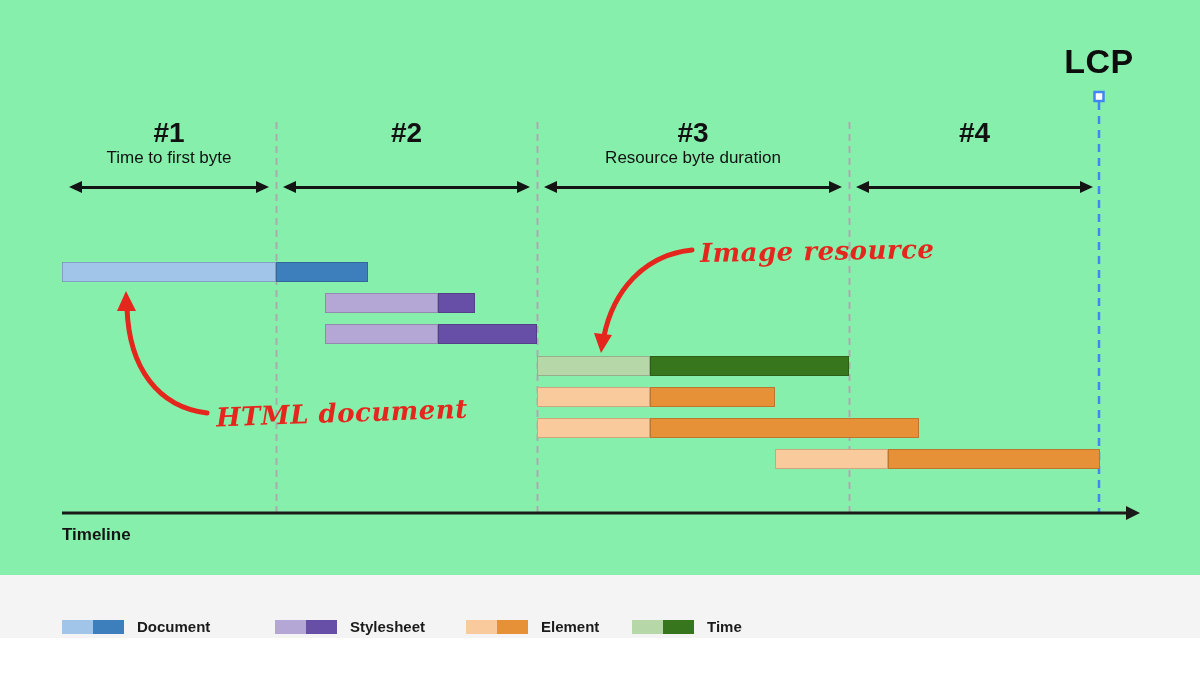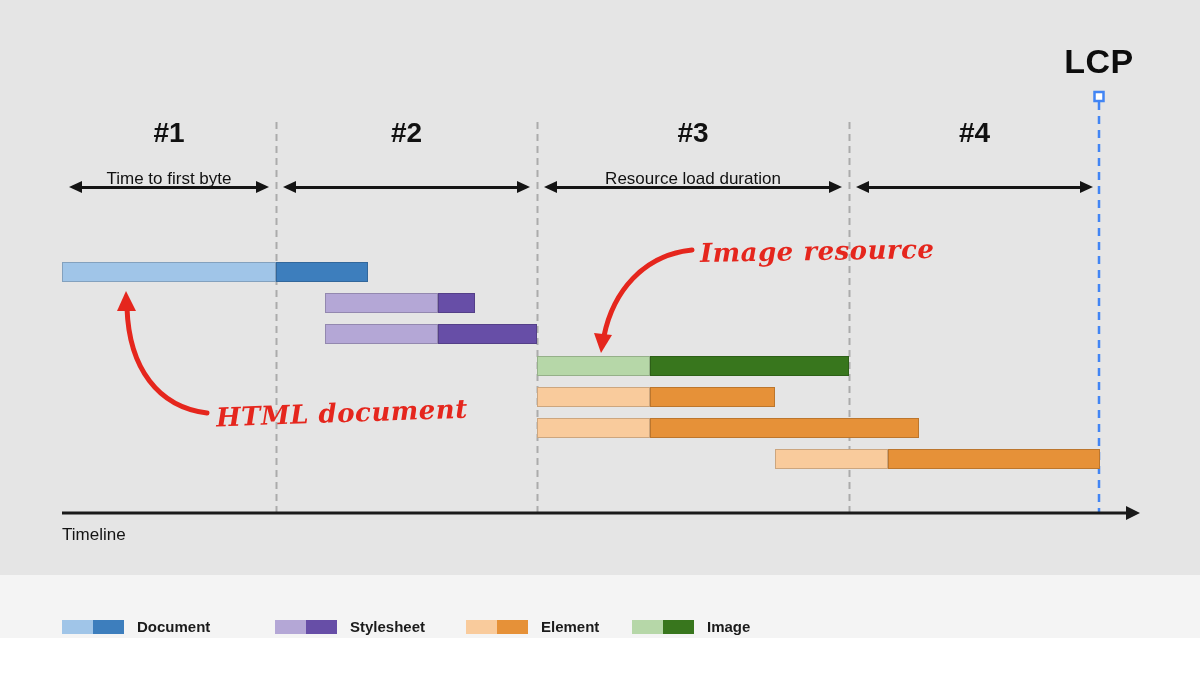--- a/index.html
+++ b/index.html
@@ -1,38 +1,38 @@
 <!DOCTYPE html>
 <html><head>
 <meta charset="utf-8">
 <style>
   html,body { margin:0; padding:0; background:#ffffff; }
   .stage {
-    position:relative; width:1200px; height:638px; background:#e5e5e5;
+    position:relative; width:1200px; height:638px; background:#86efac;
     font-family:"Liberation Sans", sans-serif; color:#202124; overflow:hidden;
   }
   .footer-band { position:absolute; left:0; top:575px; width:1200px; height:100px; background:#f4f4f4; }
 
   svg.overlay { position:absolute; left:0; top:0; width:1200px; height:675px; pointer-events:none; }
 
   
   .phase { position:absolute; top:118px; text-align:center; }
   .phase-num { font-size:28px; font-weight:700; line-height:30px; color:#111; }
-  .phase-name { font-size:17px; font-weight:500; margin-top:21px; color:#111; }
+  .phase-name { font-size:17px; font-weight:500; margin-top:0; color:#111; }
   .phase-arrow { position:absolute; top:186px; height:3px; background:#141414; }
   .phase-arrow::before, .phase-arrow::after {
     content:""; position:absolute; top:-5px; width:0; height:0;
     border-top:6.5px solid transparent; border-bottom:6.5px solid transparent;
   }
   .phase-arrow::before { left:-11px; border-right:13px solid #141414; }
   .phase-arrow::after  { right:-11px; border-left:13px solid #141414; }
 
   
   .lcp-label { position:absolute; top:42px; font-size:34px; font-weight:800; letter-spacing:.5px; color:#0d0d0d; transform:translateX(-50%); }
-  .timeline-label { position:absolute; left:62px; top:525px; font-size:17px; font-weight:400; color:#141414; }
+  .timeline-label { position:absolute; left:62px; top:525px; font-size:17px; font-weight:700; color:#141414; }
 
   
   .bar { position:absolute; height:20px; display:flex; }
   .bar-seg { height:100%; box-shadow: inset 0 0 0 1px rgba(0,0,0,0.18); }
 
   
   .annotation {
     position:absolute; font-family:"DejaVu Serif", serif; font-style:italic; font-weight:700;
     font-size:26px; white-space:nowrap; letter-spacing:.5px;
   }
@@ -80,21 +80,21 @@
         <div class="phase-num">#1</div>
         <div class="phase-name">Time to first byte</div>
       </div>
       <div class="phase-arrow" style="left: 80px; width: 178px;"></div>
       <div class="phase" style="left: 276px; width: 261px;">
         <div class="phase-num">#2</div>
       </div>
       <div class="phase-arrow" style="left: 294px; width: 225px;"></div>
       <div class="phase" style="left: 537px; width: 312px;">
         <div class="phase-num">#3</div>
-        <div class="phase-name">Resource load duration</div>
+        <div class="phase-name">Resource byte duration</div>
       </div>
       <div class="phase-arrow" style="left: 555px; width: 276px;"></div>
       <div class="phase" style="left: 849px; width: 251px;">
         <div class="phase-num">#4</div>
       </div>
       <div class="phase-arrow" style="left: 867px; width: 215px;"></div>
     </div>
 
   <div id="bars">
       <div class="bar" style="left: 62px; top: 262px; width: 306px; height: 20px;">
@@ -152,17 +152,17 @@
           <span style="background: rgb(249, 203, 156);"></span>
           <span style="background: rgb(230, 145, 56);"></span>
         </div>
         <span class="legend-label">Element</span>
       </div>
       <div class="legend-item" style="left: 632px;">
         <div class="legend-swatch">
           <span style="background: rgb(182, 215, 168);"></span>
           <span style="background: rgb(56, 118, 29);"></span>
         </div>
-        <span class="legend-label">Image</span>
+        <span class="legend-label">Time</span>
       </div>
     </div>
 
 </div>
 
 </body></html>

